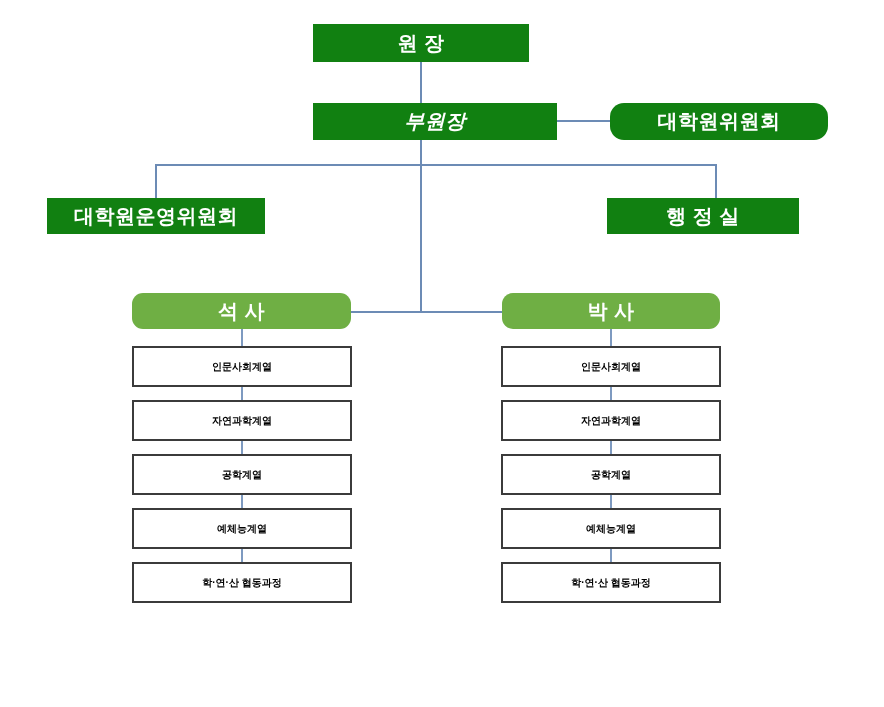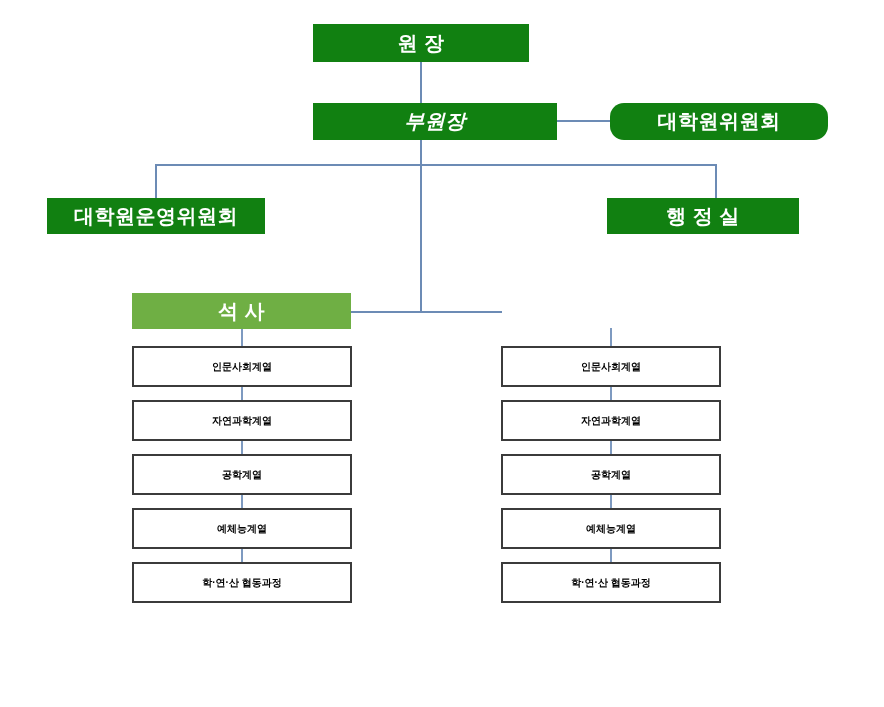--- a/index.html
+++ b/index.html
@@ -39,20 +39,21 @@
     letter-spacing: 0.5px;
   }
 
   
   .node.green-light {
     background: #6FAF44;
     color: #ffffff;
     font-weight: bold;
     font-size: 20px;
     letter-spacing: 0.5px;
+    border-radius: 11px;
   }
 
   
   .node.plain {
     background: #ffffff;
     border: 2px solid #3B3B3B;
     color: #000000;
     font-weight: bold;
     font-size: 10px;
   }
@@ -105,20 +106,21 @@
   <div class="node green-dark" style="left:313px; top:103px; width:244px; height:37px;font-style:italic;">부원장</div>
 
   <div class="node green-dark" style="left:610px; top:103px; width:218px; height:37px;border-radius:14px;">대학원위원회</div>
 
   <div class="node green-dark" style="left:47px; top:198px; width:218px; height:36px;">대학원운영위원회</div>
 
   <div class="node green-dark" style="left:607px; top:198px; width:192px; height:36px;">행 정 실</div>
 
   <div class="node green-light" style="left:132px; top:293px; width:219px; height:36px;">석  사</div>
 
+  <div class="node green-light" style="left:502px; top:293px; width:218px; height:36px;">박  사</div>
 
   <div class="node plain" style="left:132px; top:346px; width:220px; height:41px;">인문사회계열</div>
   <div class="node plain" style="left:132px; top:400px; width:220px; height:41px;">자연과학계열</div>
   <div class="node plain" style="left:132px; top:454px; width:220px; height:41px;">공학계열</div>
   <div class="node plain" style="left:132px; top:508px; width:220px; height:41px;">예체능계열</div>
   <div class="node plain" style="left:132px; top:562px; width:220px; height:41px;">학·연·산 협동과정</div>
 
   <div class="node plain" style="left:501px; top:346px; width:220px; height:41px;">인문사회계열</div>
   <div class="node plain" style="left:501px; top:400px; width:220px; height:41px;">자연과학계열</div>
   <div class="node plain" style="left:501px; top:454px; width:220px; height:41px;">공학계열</div>

